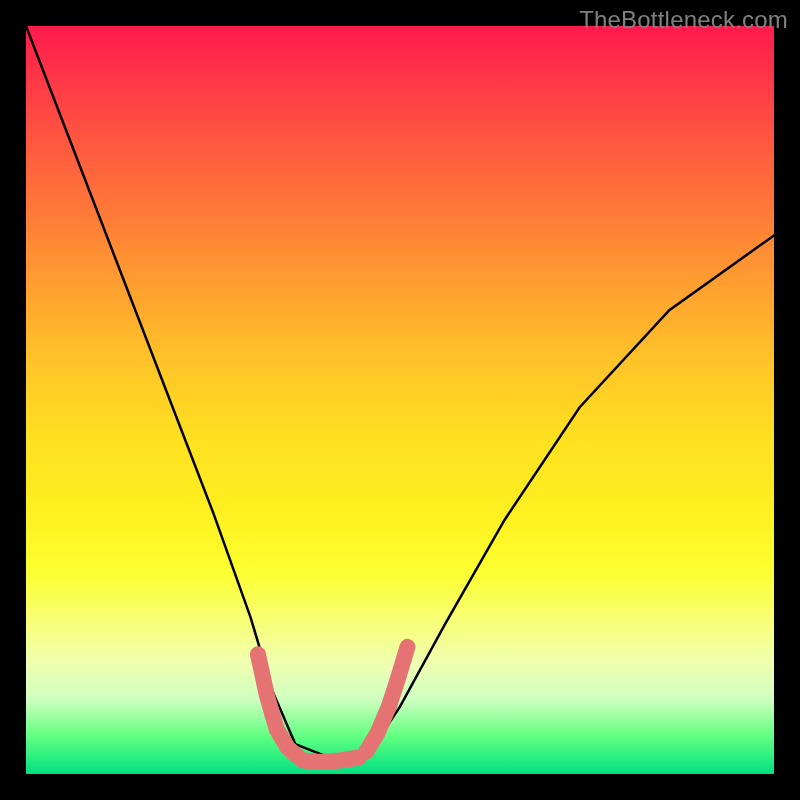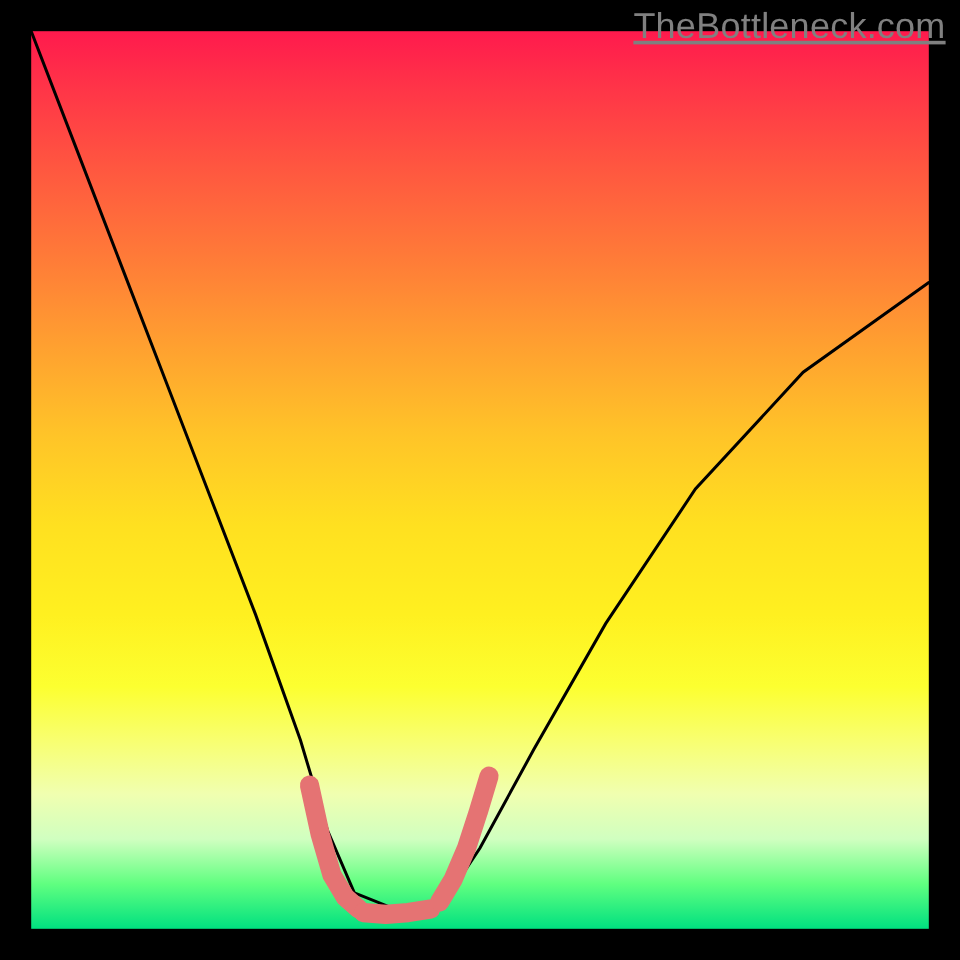--- a/index.html
+++ b/index.html
@@ -32,24 +32,23 @@
       #d0ffc0 90%,
       #60ff80 95%,
       #00e080 100%
     );
   }
   .watermark {
     position: absolute;
     top: 6px;
     right: 12px;
     color: #808080;
-    font-size: 30px;
+    font-size: 24px;
     letter-spacing: 0.2px;
     z-index: 10;
-    text-decoration: underline;
   }
   svg.curve {
     position: absolute;
     left: 0;
     top: 0;
     width: 800px;
     height: 800px;
     pointer-events: none;
   }
 </style>

